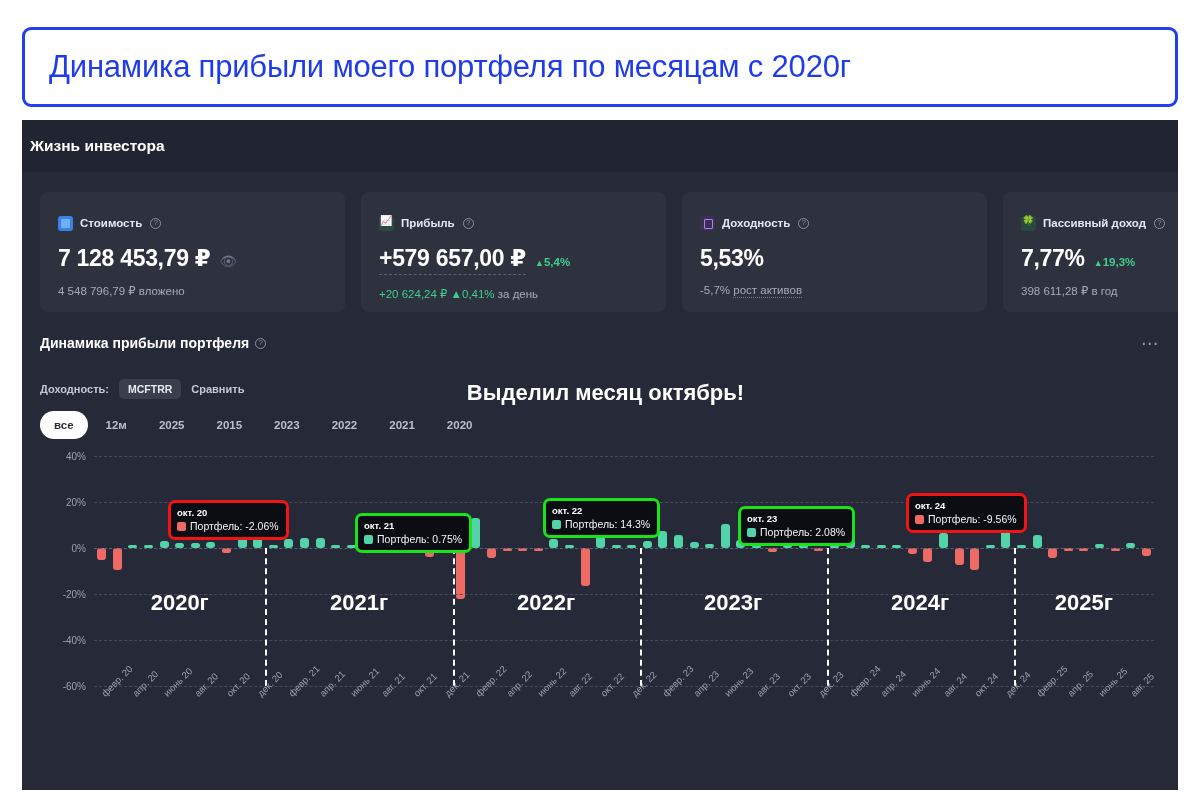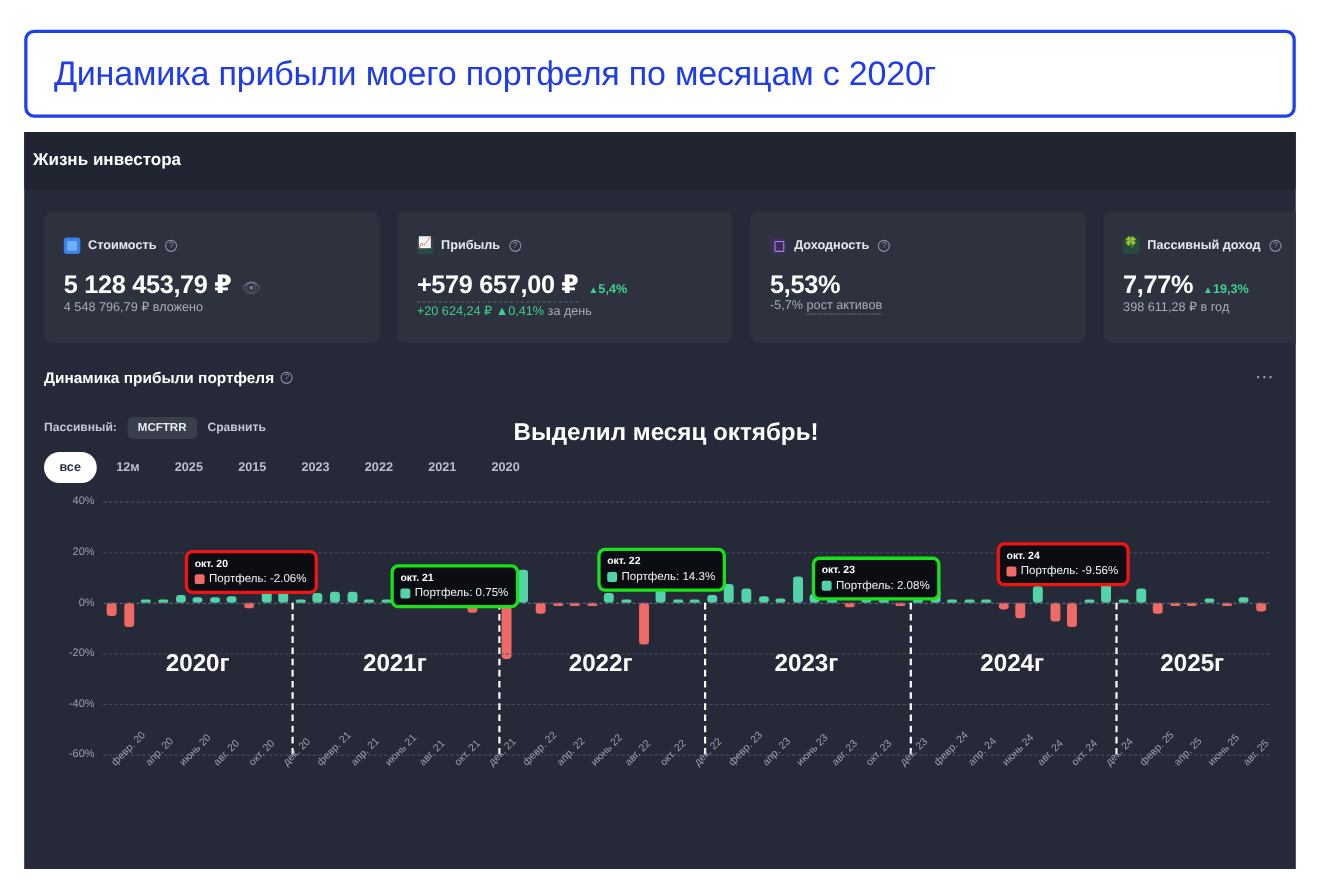--- a/index.html
+++ b/index.html
@@ -72,21 +72,21 @@
     line-height: 1; margin-left: 1px; flex: 0 0 auto;
   }
   .card-main {
     margin-top: 13px; display: flex; align-items: baseline; gap: 9px;
   }
   .card-value { color:#ffffff; font-size:23px; font-weight:700; letter-spacing:-0.3px; white-space:nowrap; }
   .card-value.underlined { border-bottom: 1px dashed #5a6070; padding-bottom: 2px; }
   .delta { font-size:11.5px; font-weight:700; color:#3ecf8e; white-space:nowrap; }
   .delta .caret { font-size: 9px; }
   .eye-ico { color:#6f7588; font-size:14px; }
-  .card-sub { font-size:11.5px; color:#a6abbb; white-space:nowrap; }
+  .card-sub { margin-top: 12px; font-size:11.5px; color:#a6abbb; white-space:nowrap; }
   .card-sub .green { color:#3ecf8e; }
   .dotted-underline { border-bottom: 1px dotted #767c90; padding-bottom:1px; }
 
   
   .chart-panel {
     margin: 18px 0 0 0; padding: 0 18px; position: relative;
     height: 452px;
   }
   .chart-top { display:flex; align-items:center; justify-content:space-between; height:26px; }
   .chart-top-left { display:flex; align-items:center; gap:5px; }
@@ -192,21 +192,21 @@
 
     <div class="cards">
 
       <div class="card">
         <div class="card-head">
           <span class="card-ico ico-value"></span>
           <span class="card-label">Стоимость</span>
           <span class="q-mark">?</span>
         </div>
         <div class="card-main">
-          <span class="card-value">5 128 453,79 ₽</span>
+          <span class="card-value">7 128 453,79 ₽</span>
           <span class="eye-ico">👁</span>
         </div>
         <div class="card-sub">4 548 796,79 ₽ вложено</div>
       </div>
 
       <div class="card">
         <div class="card-head">
           <span class="card-ico ico-profit"></span>
           <span class="card-label">Прибыль</span>
           <span class="q-mark">?</span>
@@ -260,21 +260,21 @@
 
       <div class="chart-top">
         <div class="chart-top-left">
           <span class="chart-title">Динамика прибыли портфеля</span>
           <span class="q-mark">?</span>
         </div>
         <span class="dots-menu">⋯</span>
       </div>
 
       <div class="benchmarks">
-        <span class="bm-label">Пассивный:</span>
+        <span class="bm-label">Доходность:</span>
         <span class="bm-chip">MCFTRR</span>
         <span class="bm-compare">Сравнить</span>
       </div>
 
       <div class="range-tabs" id="range-tabs">
           <div class="rt active">все</div>
           <div class="rt">12м</div>
           <div class="rt">2025</div>
           <div class="rt">2015</div>
           <div class="rt">2023</div>

